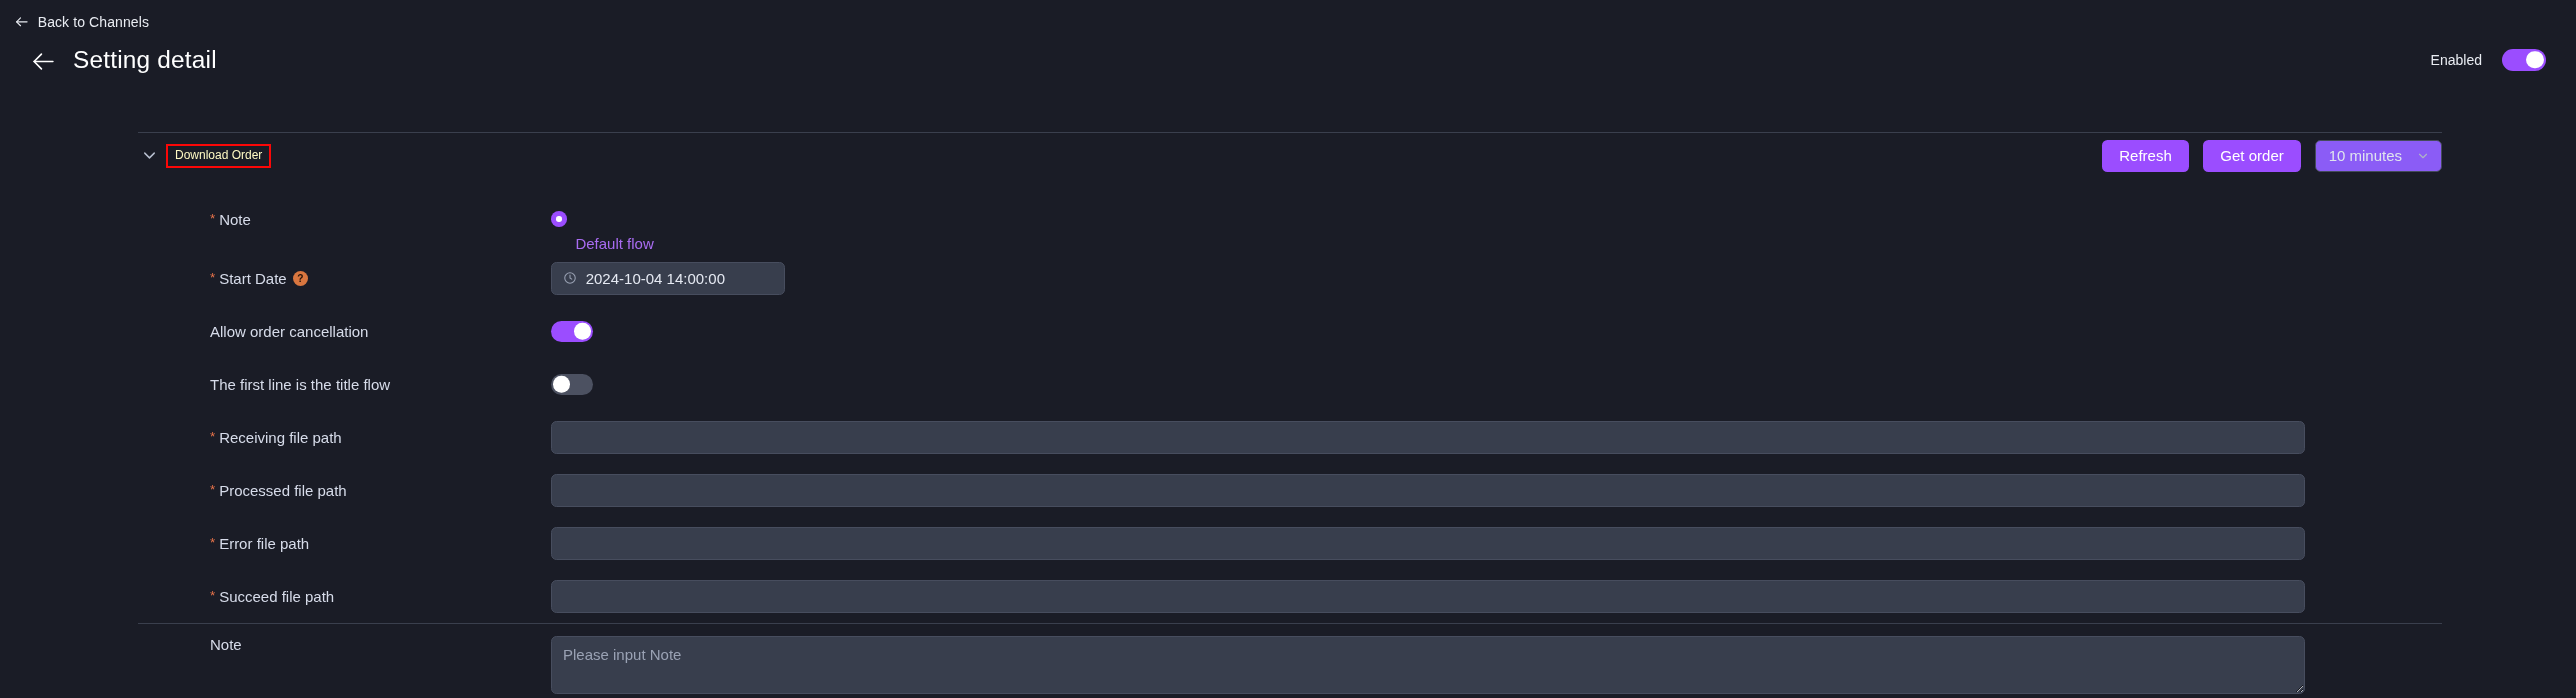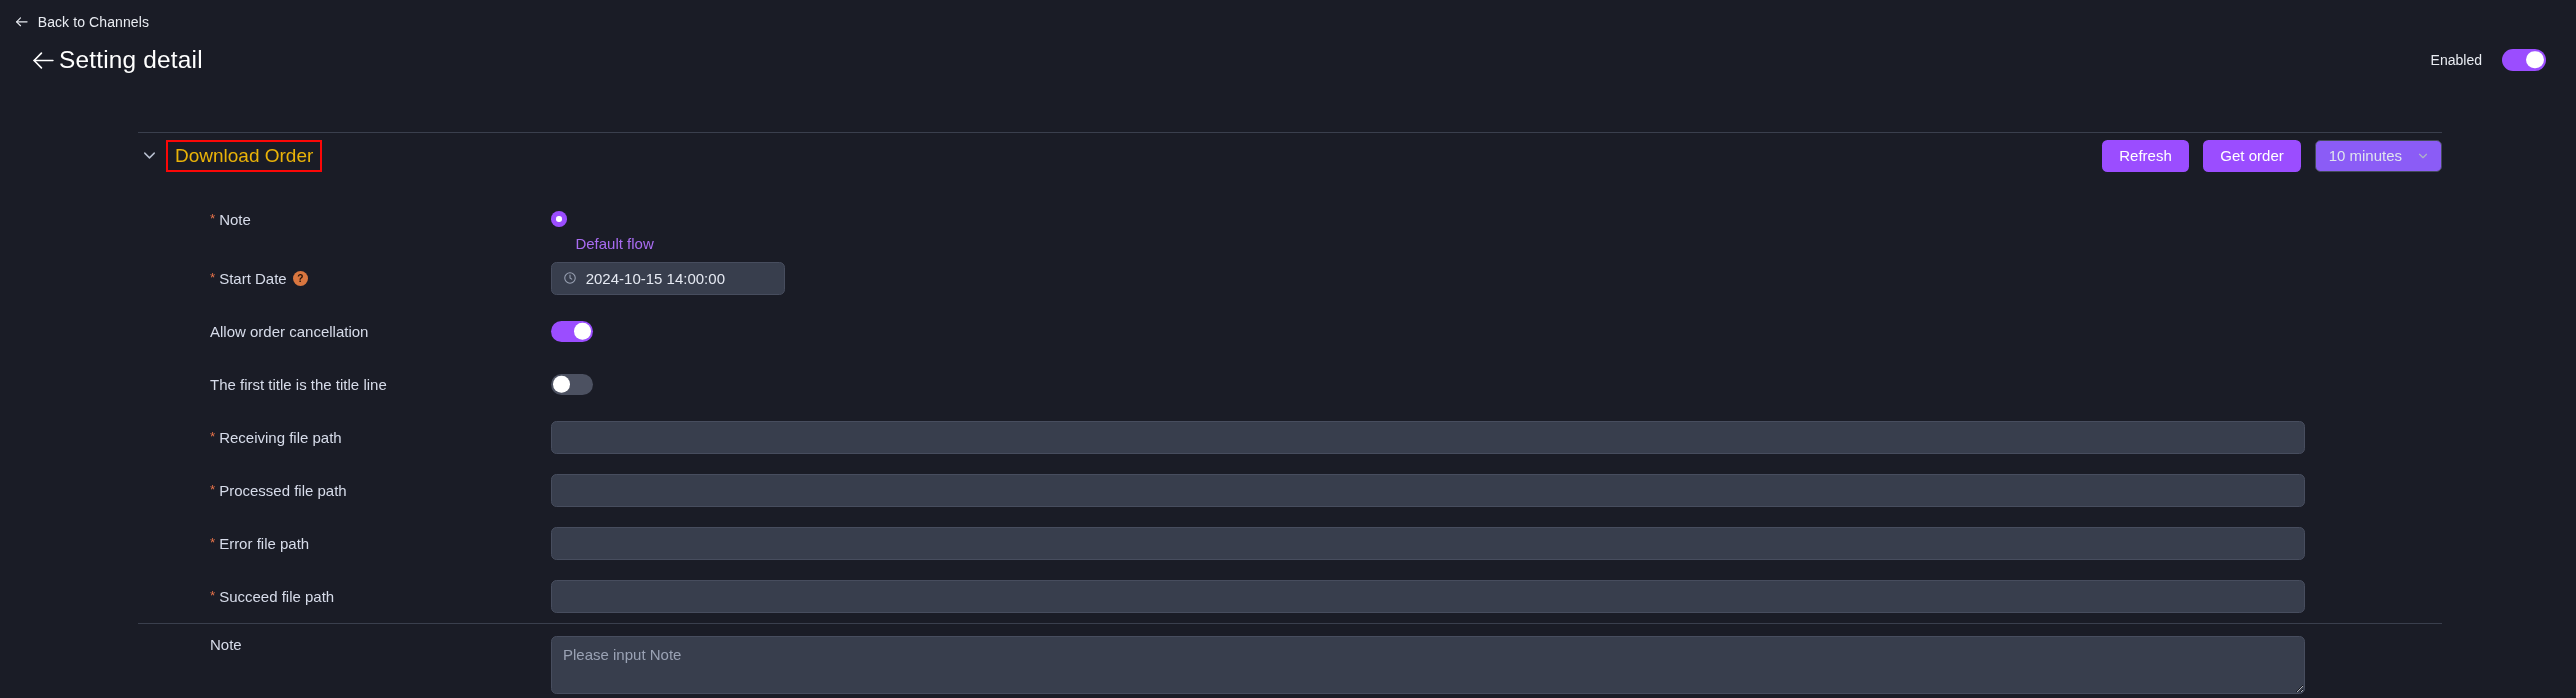--- a/index.html
+++ b/index.html
@@ -28,22 +28,22 @@
     font-size: 14px;
     letter-spacing: 0.1px;
     white-space: nowrap;
   }
 
   .title-row {
     position: absolute;
     left: 31px;
     top: 46px;
     display: flex;
-    align-items: center;
-    gap: 3px;
+    align-items: flex-end;
+    gap: 17px;
   }
   .back-arrow-lg { width: 25px; height: 25px; display: block; cursor: pointer; }
   .page-title {
     color: #ffffff;
     font-size: 24.4px;
     font-weight: 400;
     letter-spacing: 0.2px;
     white-space: nowrap;
   }
 
@@ -110,22 +110,22 @@
   }
   .chev {
     width: 19px;
     height: 19px;
     display: block;
     cursor: pointer;
     flex: none;
     margin-left: 1.6px;
   }
   .section-title {
-    color: #eab308;
-    font-size: 19px;
+    color: #fef9c3;
+    font-size: 12px;
     padding: 3.9px 7px 4.7px 7px;
     outline: 2.4px solid #fb0707;
     white-space: nowrap;
     line-height: 1;
   }
 
   .head-actions {
     position: absolute;
     right: 0;
     top: 50%;
@@ -336,39 +336,39 @@
         <span class="req-star">*</span>
         <span>Start Date</span>
         <span class="help-icon">?</span>
       </div>
       <div class="row-field">
         <div class="date-box">
           <svg class="clock-icon" viewBox="0 0 24 24" fill="none" stroke="#9aa2b4" stroke-width="1.8" stroke-linecap="round" stroke-linejoin="round">
             <circle cx="12" cy="12" r="9"></circle>
               <path d="M12 7v5l3 2"></path>
           </svg>
-          <span class="date-value">2024-10-15 14:00:00</span>
+          <span class="date-value">2024-10-04 14:00:00</span>
         </div>
       </div>
     </div>
 
     <div class="row">
       <div class="row-label">
         <span>Allow order cancellation</span>
       </div>
       <div class="row-field">
         <span class="switch md on">
           <span class="knob"></span>
         </span>
       </div>
     </div>
 
     <div class="row">
       <div class="row-label">
-        <span>The first title is the title line</span>
+        <span>The first line is the title flow</span>
       </div>
       <div class="row-field">
         <span class="switch md off">
           <span class="knob"></span>
         </span>
       </div>
     </div>
 
     <div class="row">
       <div class="row-label">

